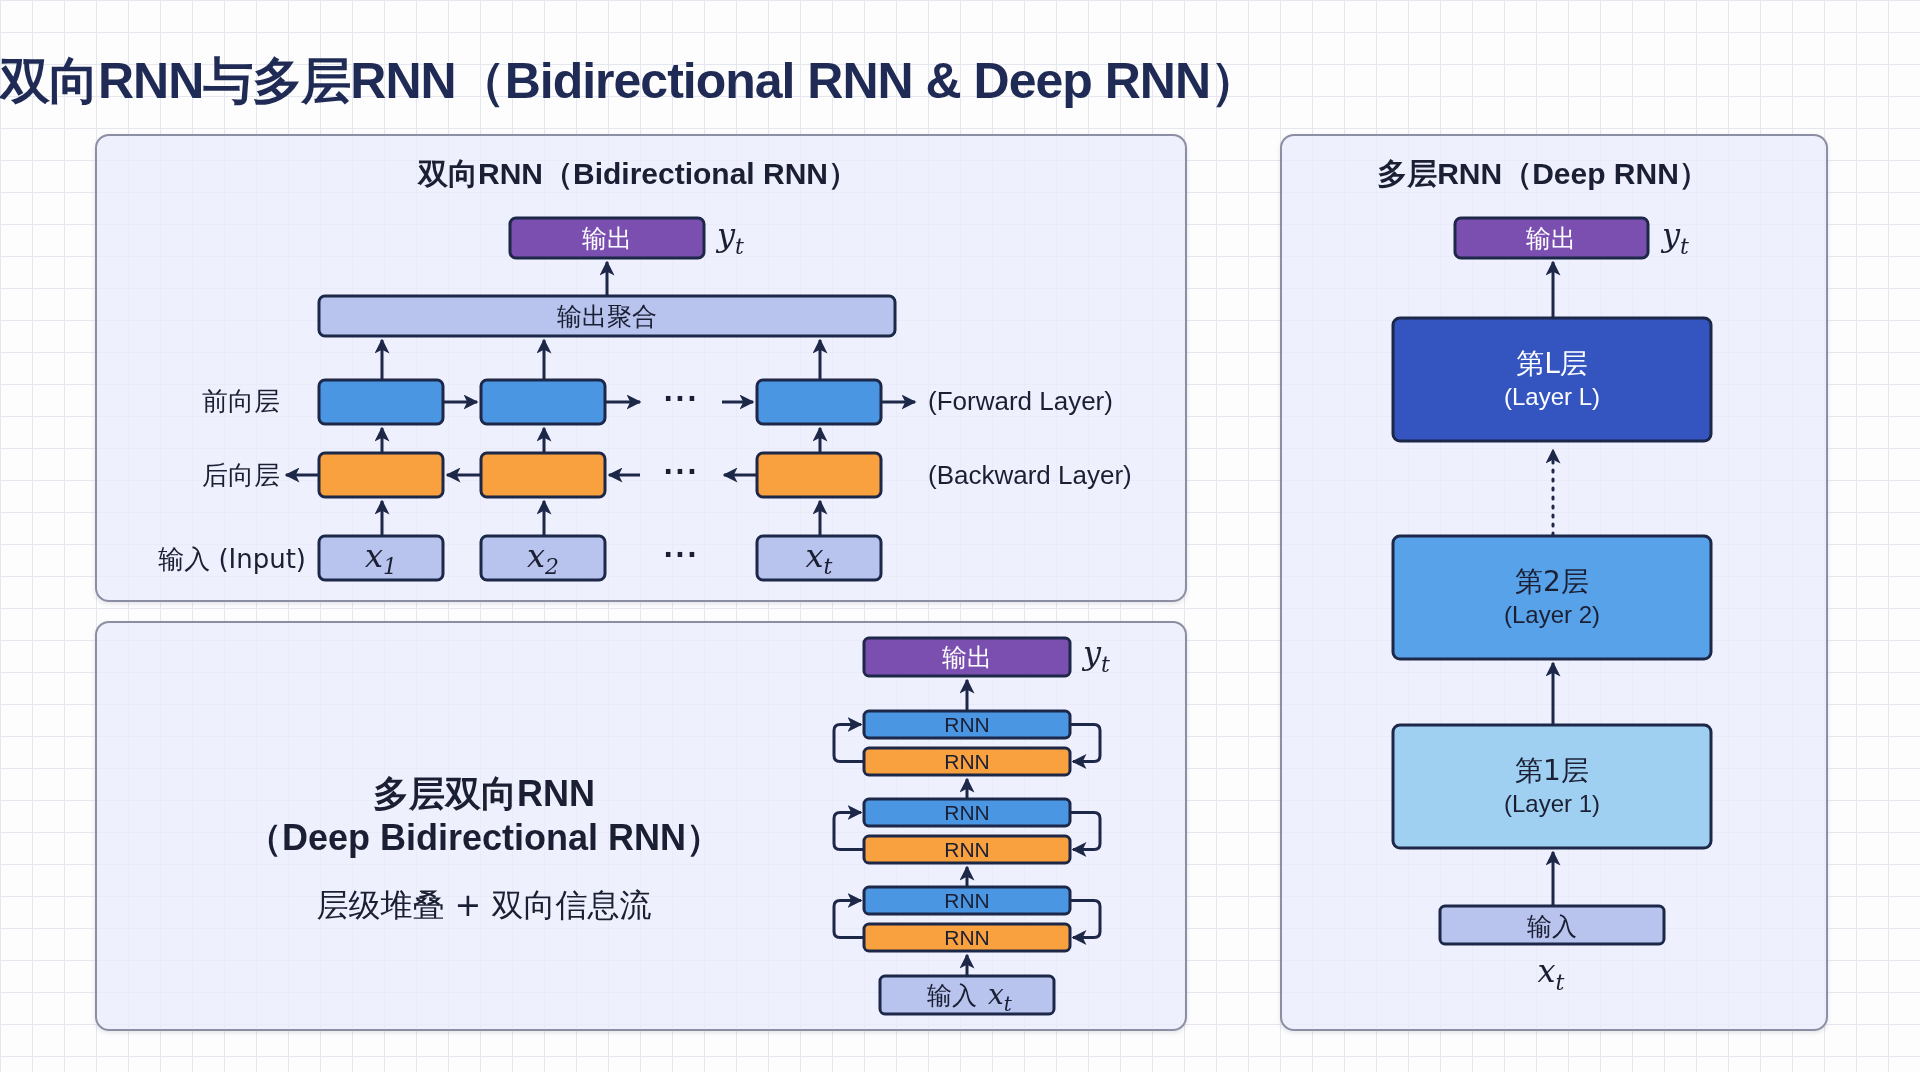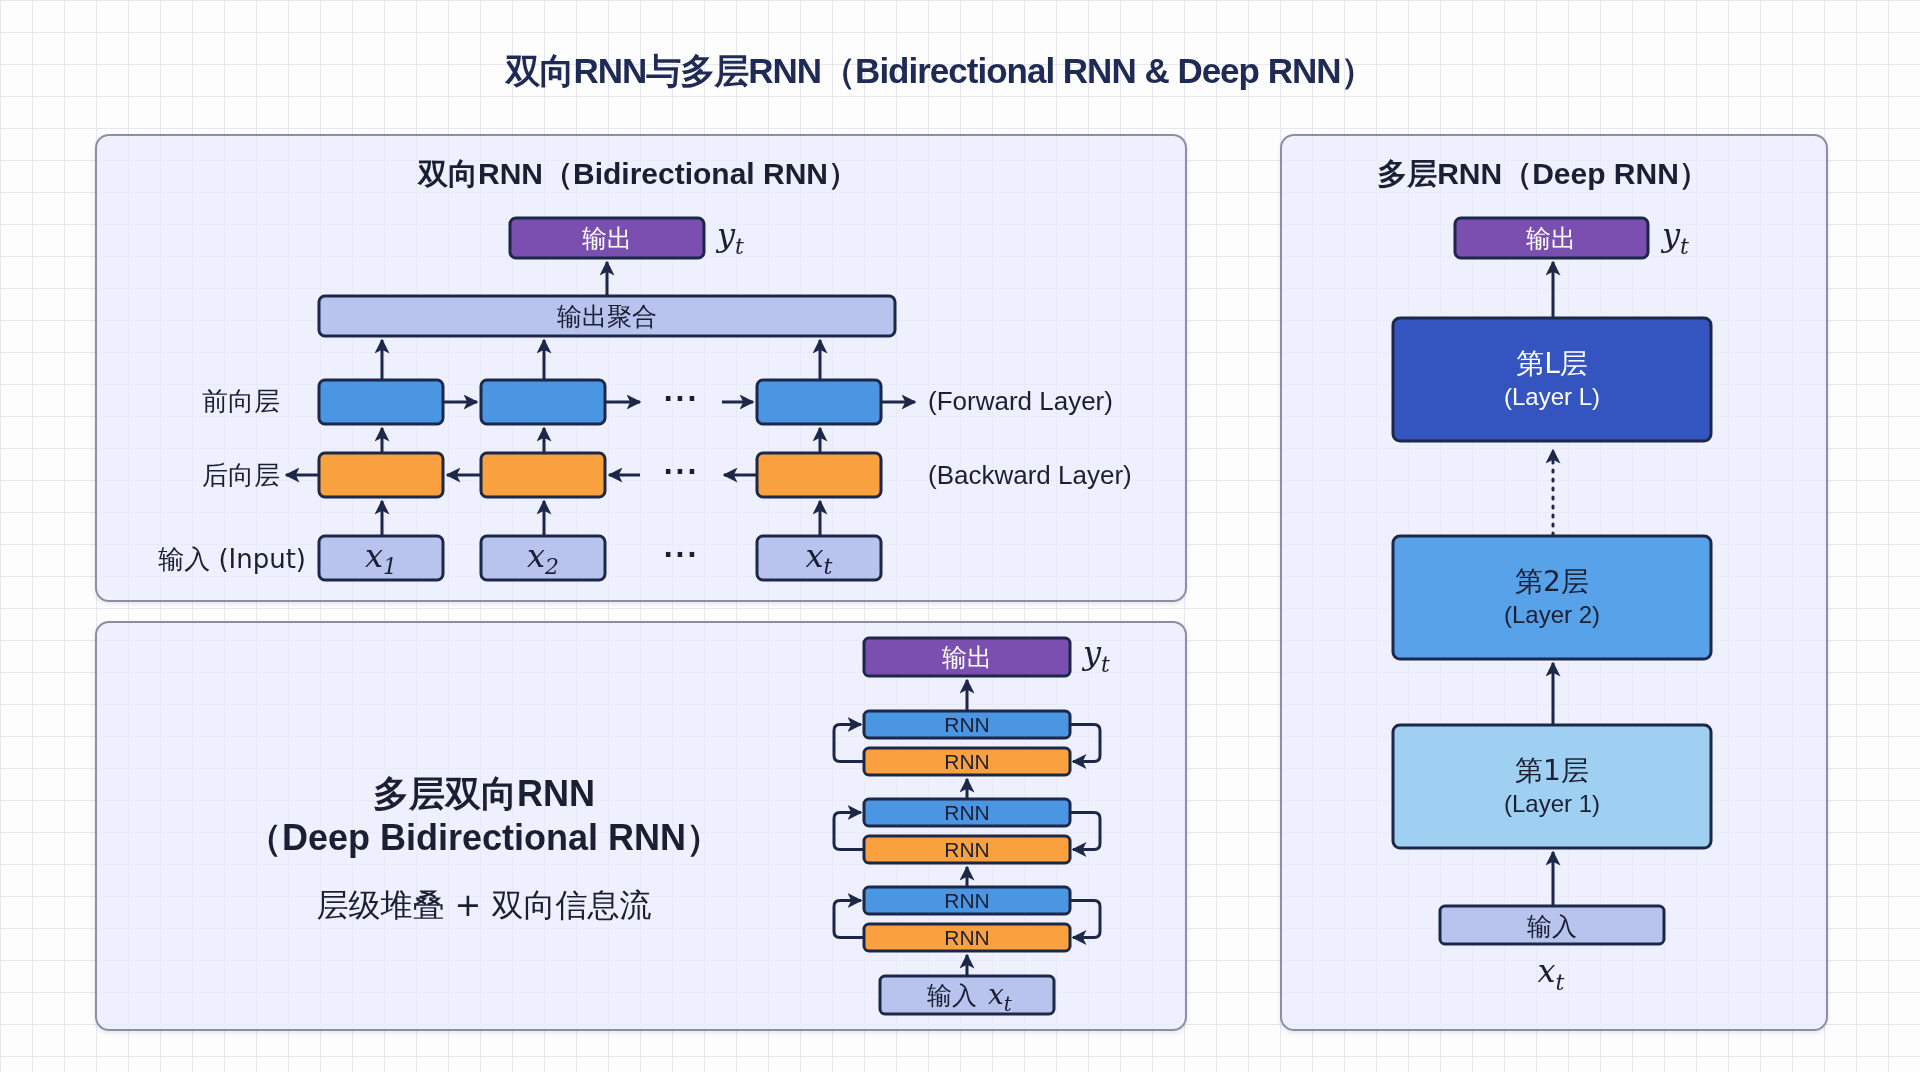--- a/index.html
+++ b/index.html
@@ -7,22 +7,22 @@
     width:1920px; height:1072px; position:relative; overflow:hidden;
     background-color:#fdfdfe;
     background-image:
       linear-gradient(#e6e7ee 1px, transparent 1px),
       linear-gradient(90deg, #e6e7ee 1px, transparent 1px);
     background-size: 32px 32px;
     font-family: "DejaVu Sans", "Liberation Sans", sans-serif;
     color:#1d2340;
   }
   .title {
-    position:absolute; left:0; width:1880px; top:48px; text-align:center;
-    font-size:35px; font-weight:bold; color:#1f2a55; letter-spacing:-1px;
+    position:absolute; left:0; width:1880px; top:48px; 
+    font-size:50px; font-weight:bold; color:#1f2a55; letter-spacing:-1px;
     font-family: "Liberation Sans", "DejaVu Sans", sans-serif;
   }
   .panel {
     position:absolute; border:2px solid #8c8fa3; border-radius:14px;
     background: rgba(233,236,252,0.78);
     box-shadow: 0 2px 4px rgba(60,60,90,0.12);
   }
   svg.diagram { position:absolute; left:0; top:0; width:1920px; height:1072px; overflow:visible; }
   .ptitle { font-size:30px; font-weight:bold; fill:#1b1f33; font-family:"Liberation Sans","DejaVu Sans",sans-serif; }
   .lbl { font-size:26px; fill:#1b1f33; font-family:"DejaVu Sans","Liberation Sans",sans-serif; }

